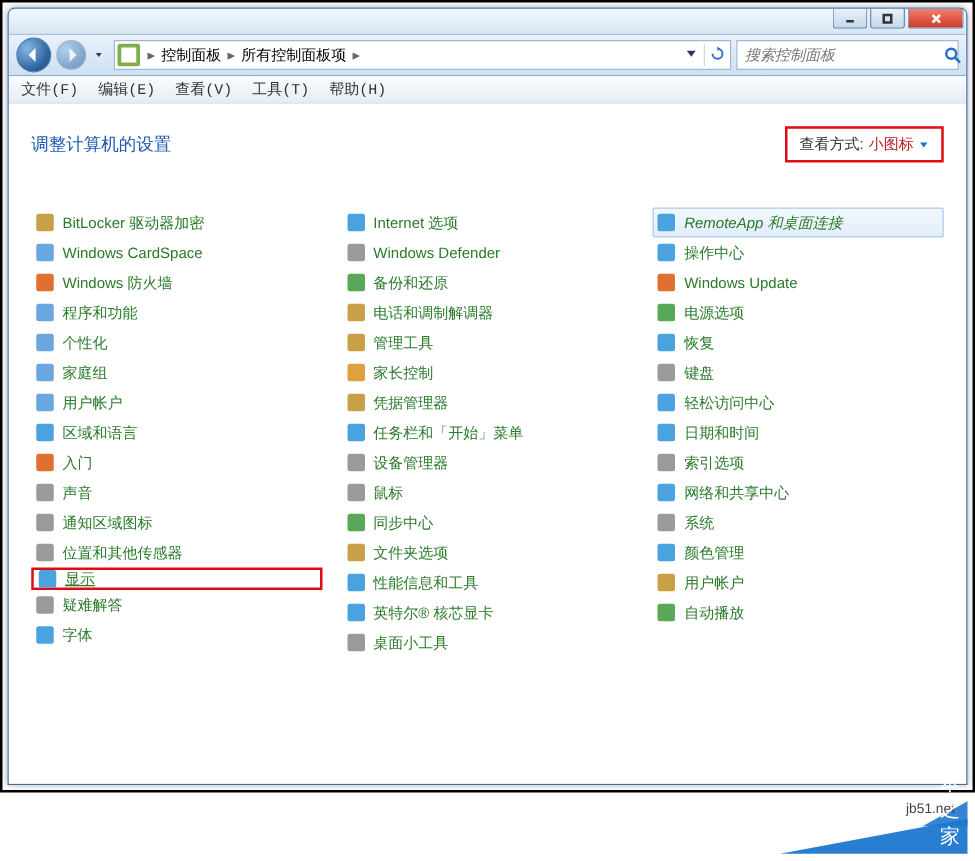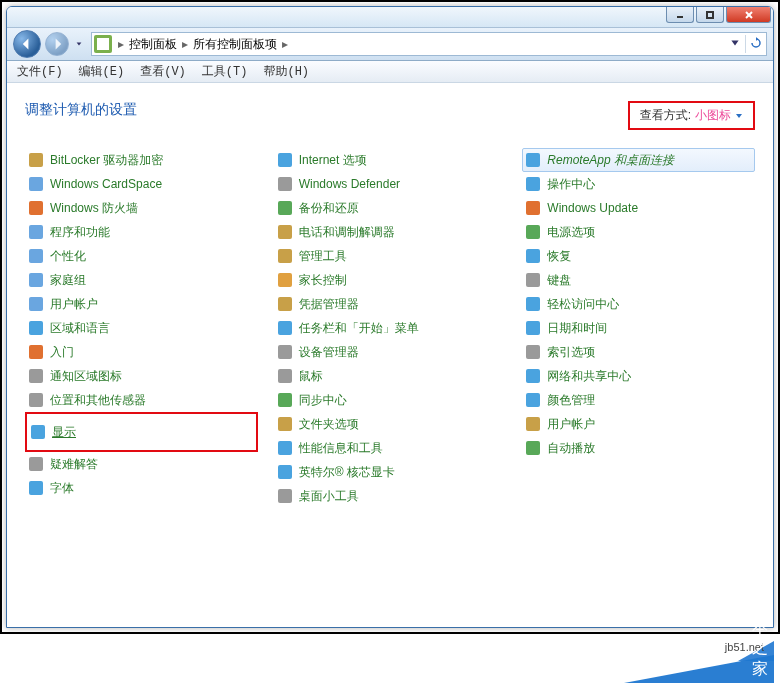--- a/index.html
+++ b/index.html
@@ -119,33 +119,33 @@
 
   
   .content {
     flex:1;
     background:#fff;
     padding: 18px 18px 0 18px;
     overflow:auto;
   }
   .heading-row{
     display:flex;
-    align-items:flex-start;
-    margin-bottom: 18px;
+    align-items:center;
+    margin-bottom: 36px;
   }
   .page-title{ color:#1e5bb0; font-size:14px; }
   .view-box{
     margin-left:auto;
     border: 2px solid #e20a12;
     padding: 4px 10px;
     display:flex; align-items:center; gap:4px;
     font-size:12px;
   }
   .view-label{ color:#333; }
-  .view-value{ color:#ec4899; }
+  .view-value{ color:#b91c1c; }
   .view-box svg{ width:8px; height:8px; }
 
   .columns{
     display:flex;
     gap: 16px;
   }
   .col{
     width: 33.33%;
     display:flex; flex-direction:column;
   }
@@ -164,21 +164,21 @@
     border:1px solid #a5c9ee;
     font-style:italic;
   }
   .item .icon{
     width:16px; height:16px;
     display:flex; align-items:center; justify-content:center;
   }
   .item .icon .sq{ width:14px; height:14px; border-radius:2px;}
 
   .redbox{ border: 2px solid #e20a12; padding:0; }
-  .redbox .item{ height:36px;text-decoration:underline; }
+  .redbox .item{ height:14px;text-decoration:underline; }
 
   
   .watermark{
     position:absolute;
     right: 6px; bottom: 6px;
     font-size: 16px;
     color:#fff;
     display:flex; align-items:center; gap:4px;
   }
   .watermark .tri{
@@ -254,20 +254,27 @@
                 <path d="M2 3 L5 7 L8 3 Z" fill="#336"></path>
               </svg></div>
           <div class="vline"></div>
           <div class="refresh"><svg viewBox="0 0 12 12">
                 <path d="M6 2 A4 4 0 1 1 2 6" fill="none" stroke="#2a6fc4" stroke-width="1.5"></path>
                 <path d="M6 0 L8 2 L6 4 Z" fill="#2a6fc4"></path>
               </svg></div>
         </div>
       </div>
 
+      <div class="searchbox">
+        <input placeholder="搜索控制面板" style="">
+        <span class="sicon"><svg viewBox="0 0 14 14">
+              <circle cx="6" cy="6" r="4"></circle>
+              <line x1="9" y1="9" x2="13" y2="13"></line>
+            </svg></span>
+      </div>
     </div>
 
     <div class="menubar">
       <span>文件(F)</span>
       <span>编辑(E)</span>
       <span>查看(V)</span>
       <span>工具(T)</span>
       <span>帮助(H)</span>
     </div>
 
@@ -336,20 +343,26 @@
             <div class="item">
               <span class="icon">
                 <span class="sq" style="background:#e07030"></span>
               </span>
               <span>入门</span>
             </div>
             <div class="item">
               <span class="icon">
                 <span class="sq" style="background:#9a9a9a"></span>
               </span>
+              <span>声音</span>
+            </div>
+            <div class="item">
+              <span class="icon">
+                <span class="sq" style="background:#9a9a9a"></span>
+              </span>
               <span>通知区域图标</span>
             </div>
             <div class="item">
               <span class="icon">
                 <span class="sq" style="background:#9a9a9a"></span>
               </span>
               <span>位置和其他传感器</span>
             </div>
             <div class="redbox">
               <div class="item">
@@ -520,20 +533,26 @@
               <span>索引选项</span>
             </div>
             <div class="item">
               <span class="icon">
                 <span class="sq" style="background:#4aa3df"></span>
               </span>
               <span>网络和共享中心</span>
             </div>
             <div class="item">
               <span class="icon">
+                <span class="sq" style="background:#9a9a9a"></span>
+              </span>
+              <span>系统</span>
+            </div>
+            <div class="item">
+              <span class="icon">
                 <span class="sq" style="background:#4aa3df"></span>
               </span>
               <span>颜色管理</span>
             </div>
             <div class="item">
               <span class="icon">
                 <span class="sq" style="background:#c8a048"></span>
               </span>
               <span>用户帐户</span>
             </div>

